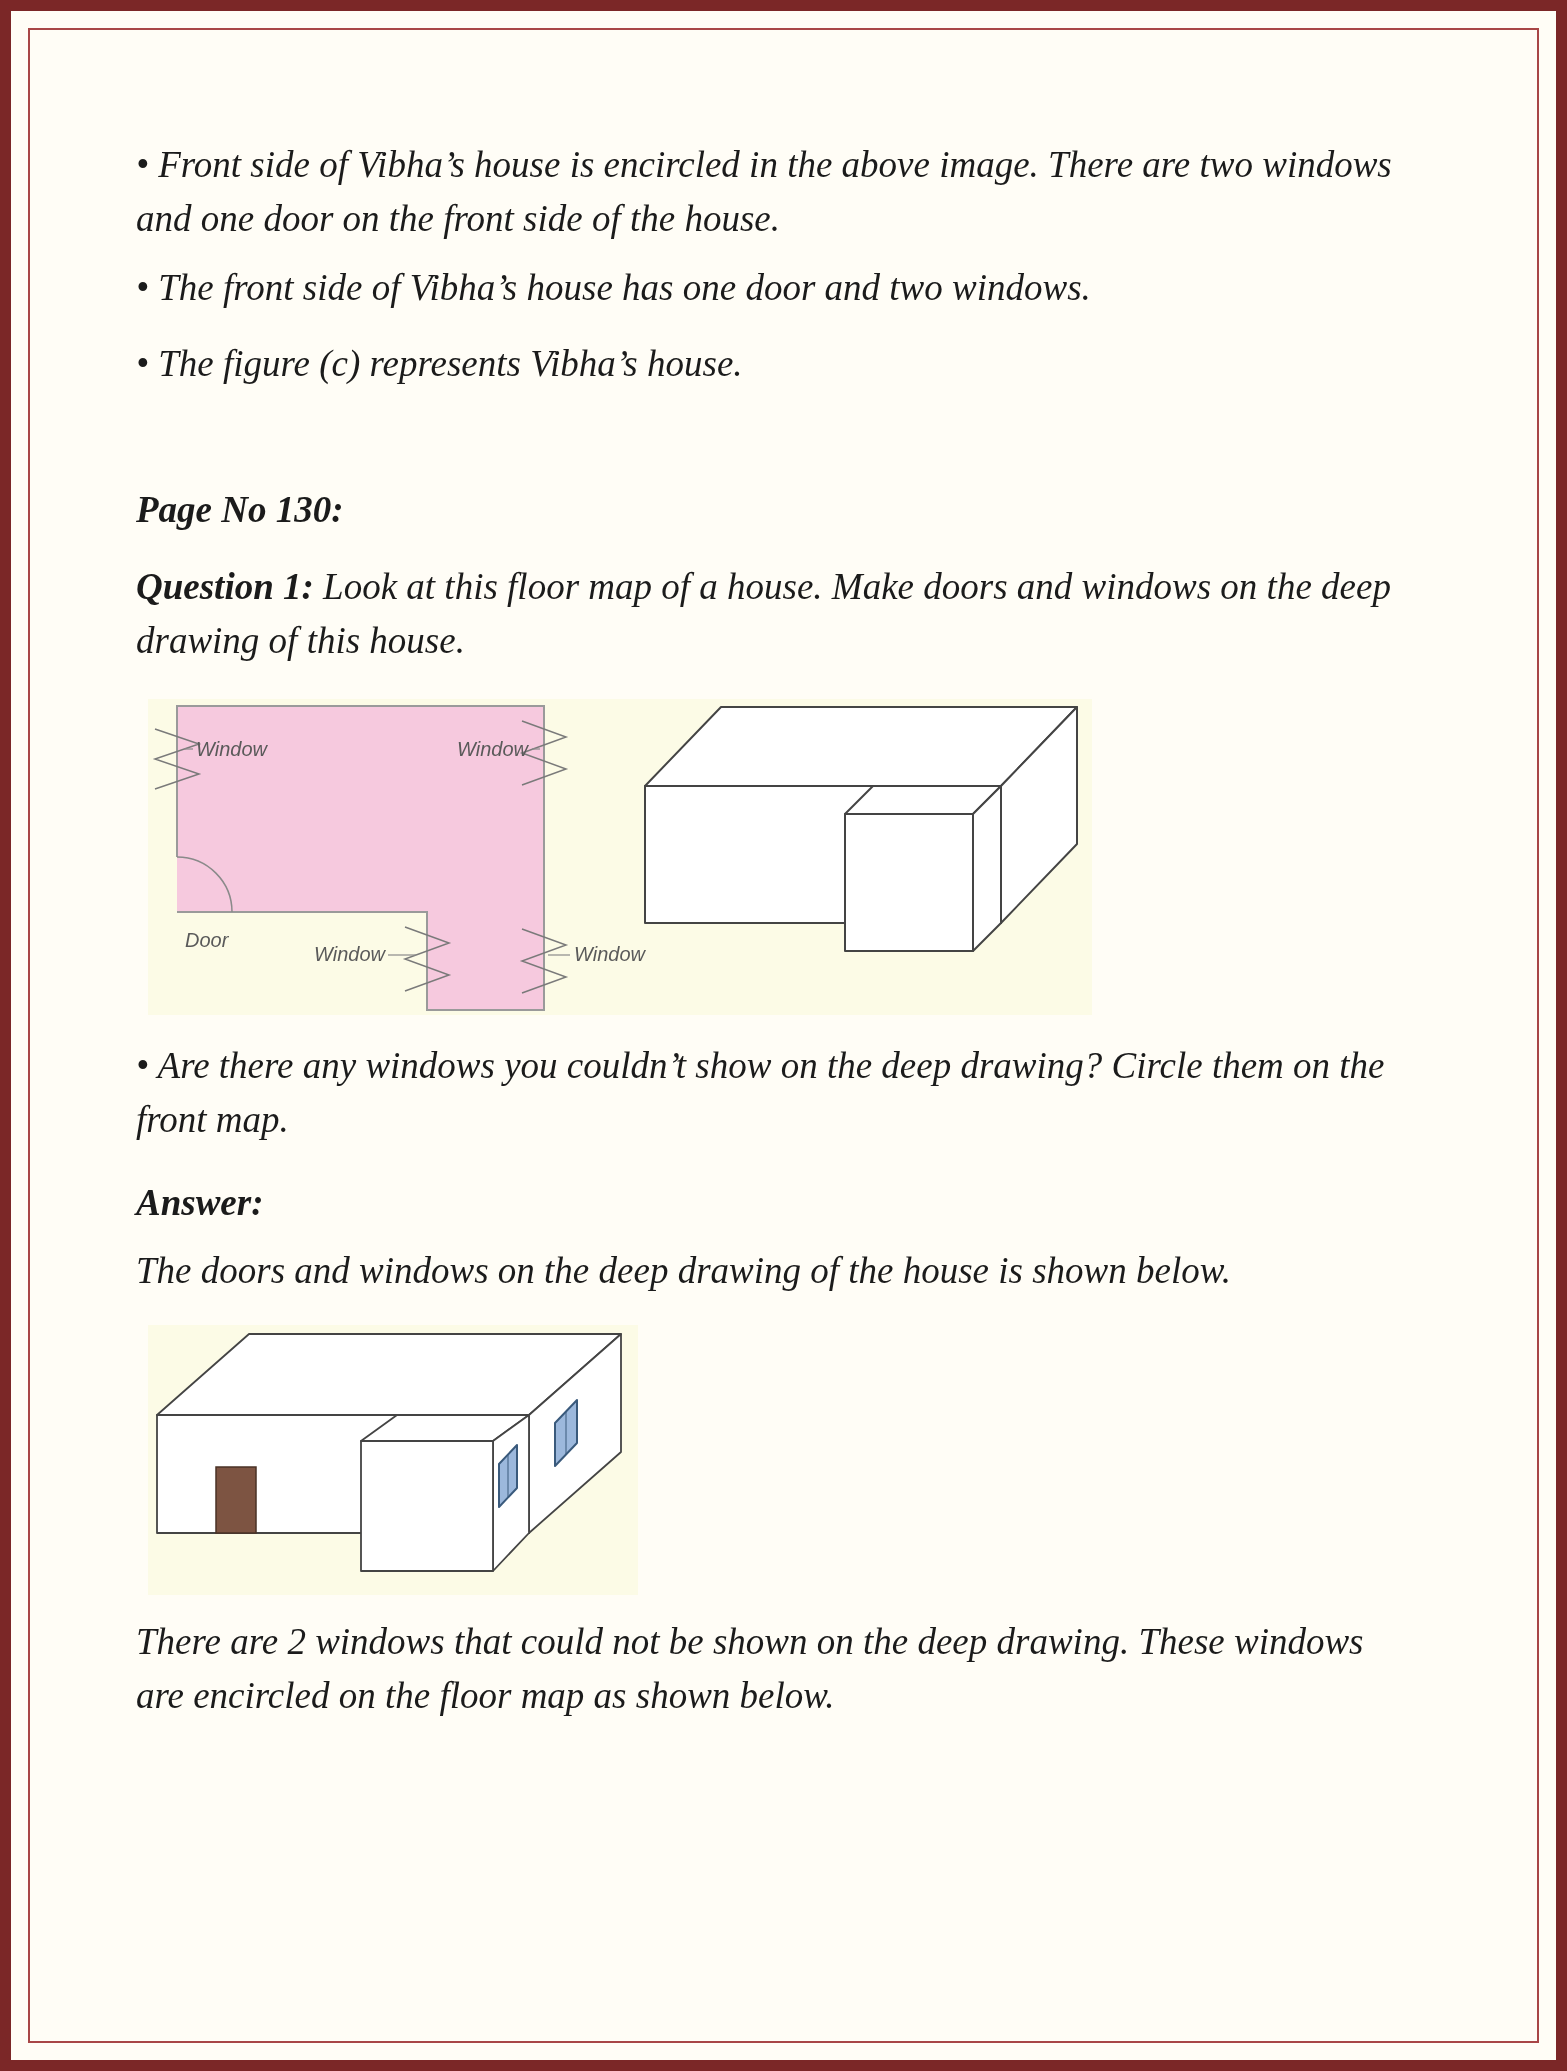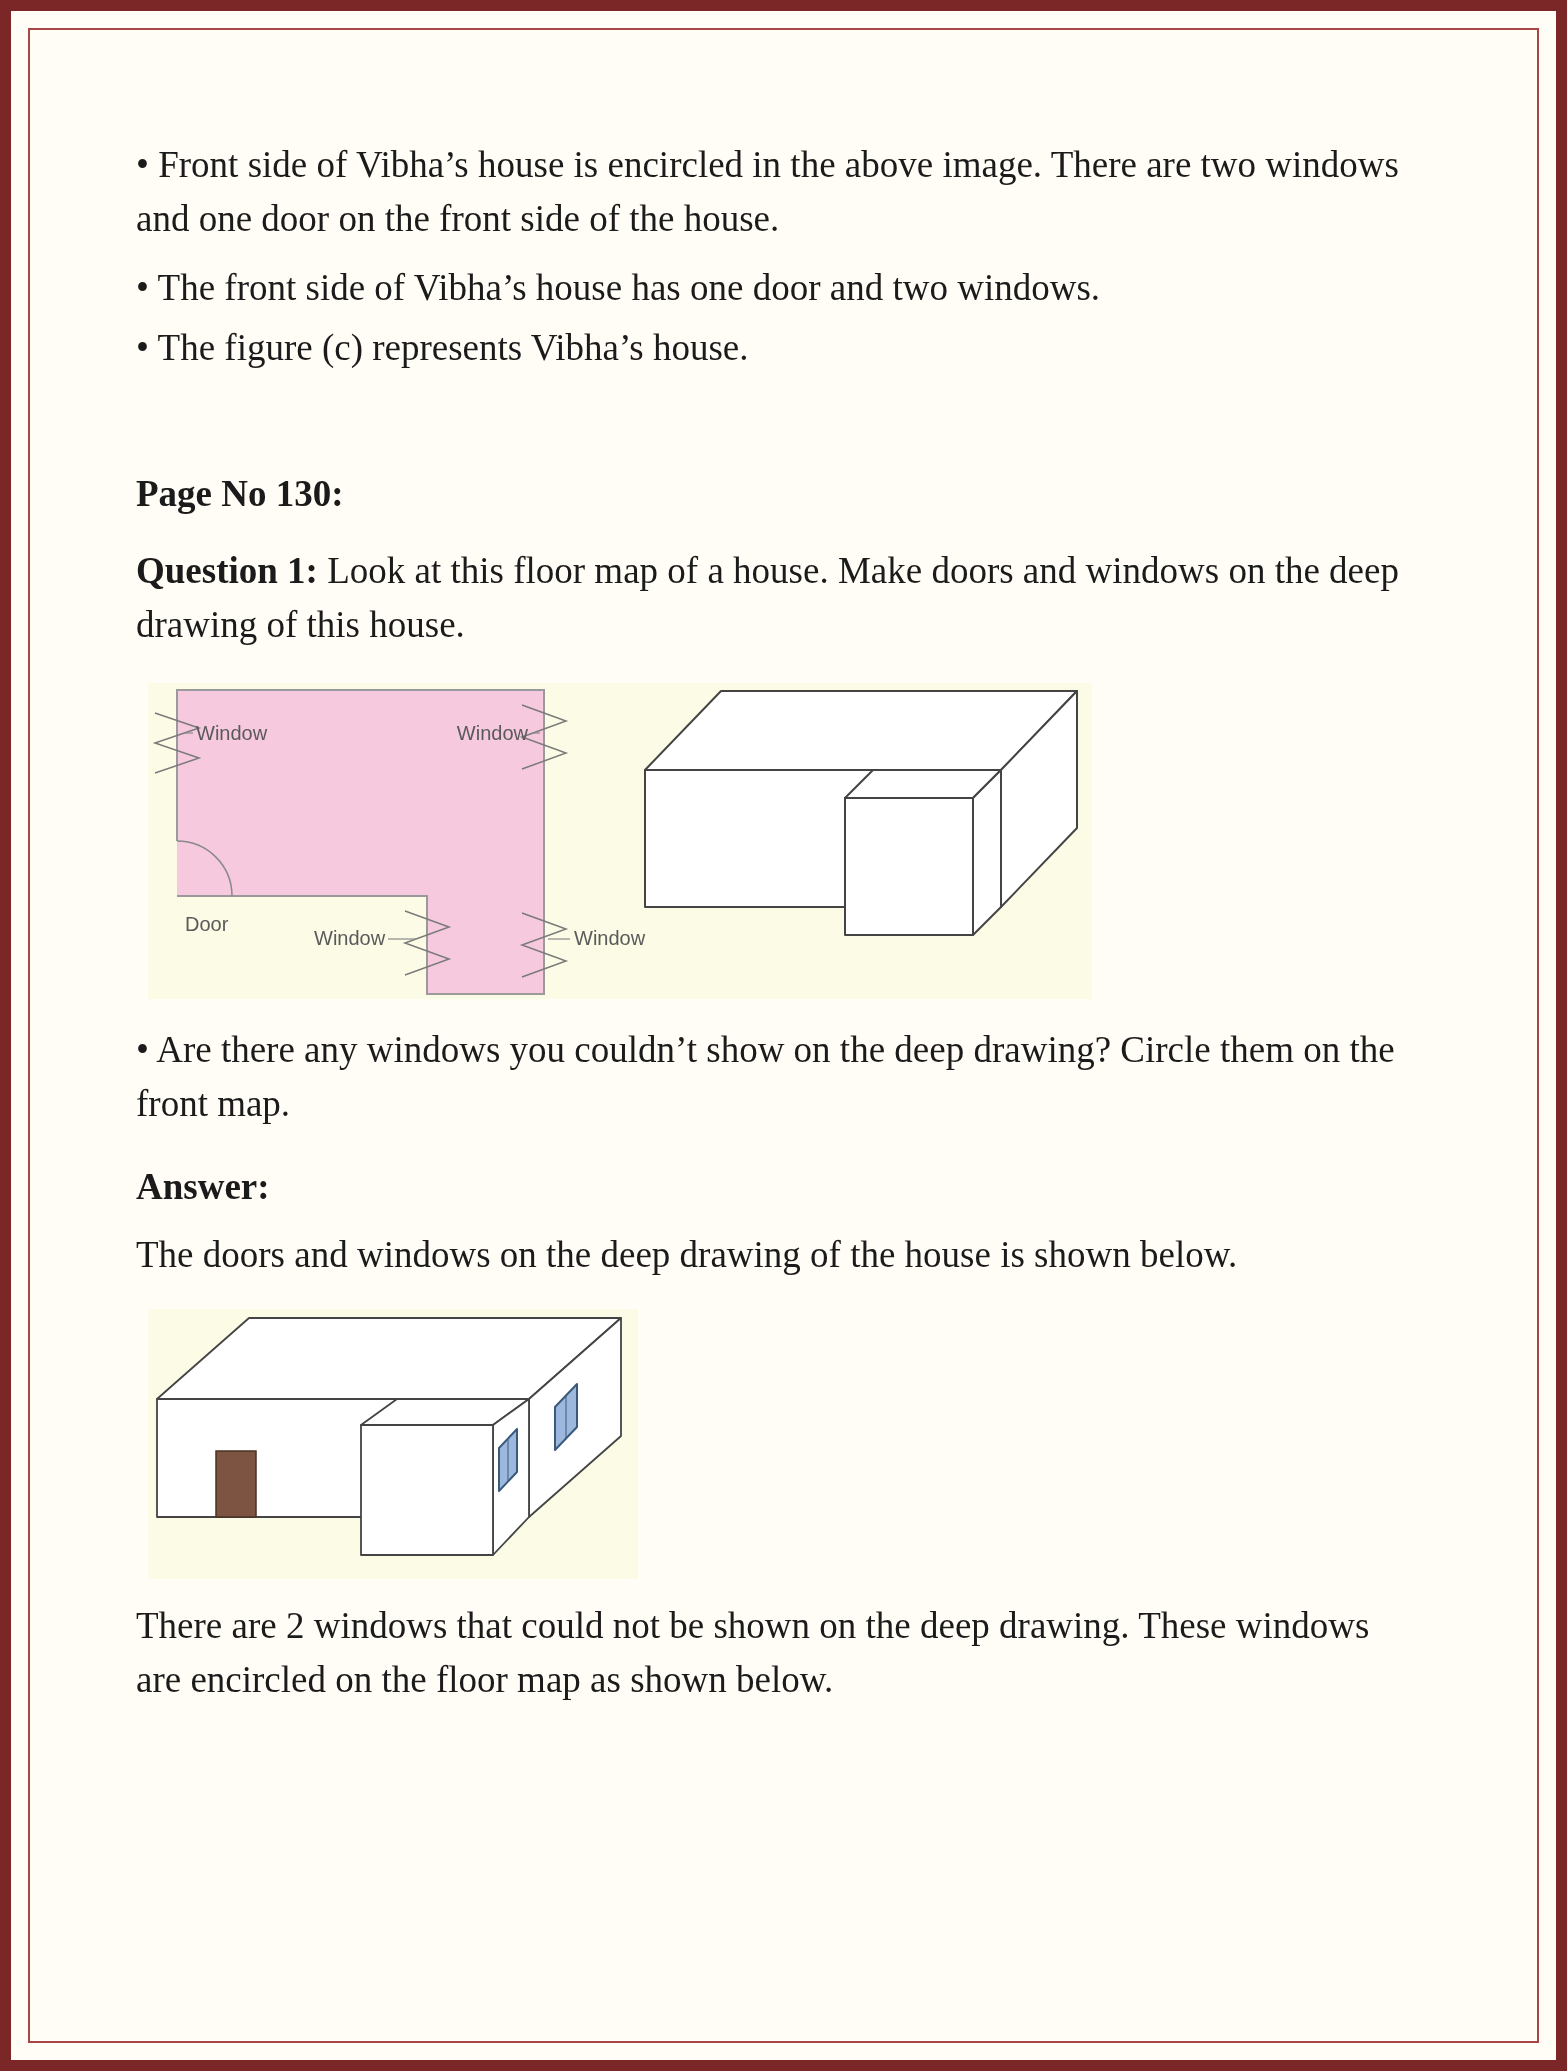--- a/index.html
+++ b/index.html
@@ -5,38 +5,39 @@
   * { box-sizing: border-box; }
   html, body { margin: 0; padding: 0; background: #ffffff; }
 
   .page {
     position: relative;
     width: 1567px;
     height: 2071px;
     background: #fffdf6;
     border: 11px solid #7b2727;
     overflow: hidden;
+    font-style: italic;
   }
   .inner-frame {
     position: absolute;
     inset: 17px;
     border: 2px solid #a84646;
     pointer-events: none;
   }
   .content {
     position: relative;
     padding: 127px 140px 0 125px;
     font-family: "Liberation Serif", serif;
     font-size: 37px;
     line-height: 1.45;
     color: #1b1b1b;
   }
   .para { margin: 0; }
   .mt-b2 { margin-top: 16px; }
-  .mt-b3 { margin-top: 6px; }
+  .mt-b3 { margin-top: 22px; }
   .heading {
     margin: 92px 0 12px 0;
     font-weight: bold;
     text-align: left;
   }
   .question { margin-top: 24px; }
   .bullet-q { margin-top: 36px; }
   .answer-label { margin-top: 29px; font-weight: bold; }
   .answer-intro { margin-top: 15px; }
   .answer-note { margin-top: 32px; }

